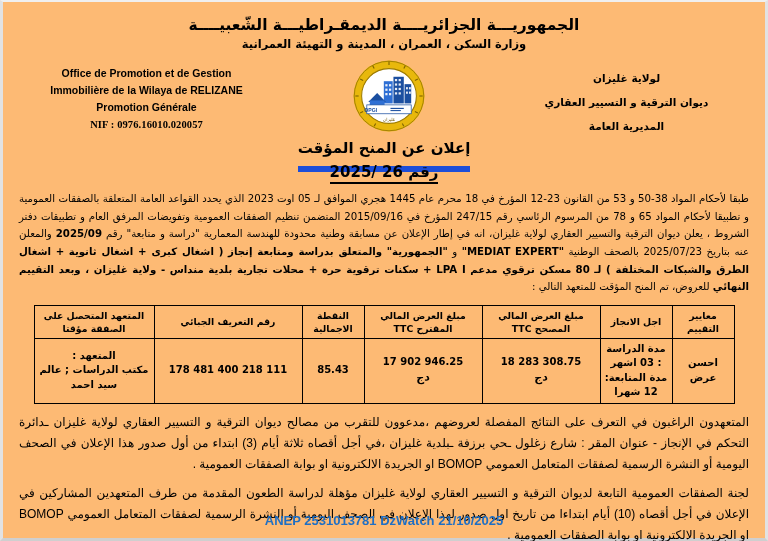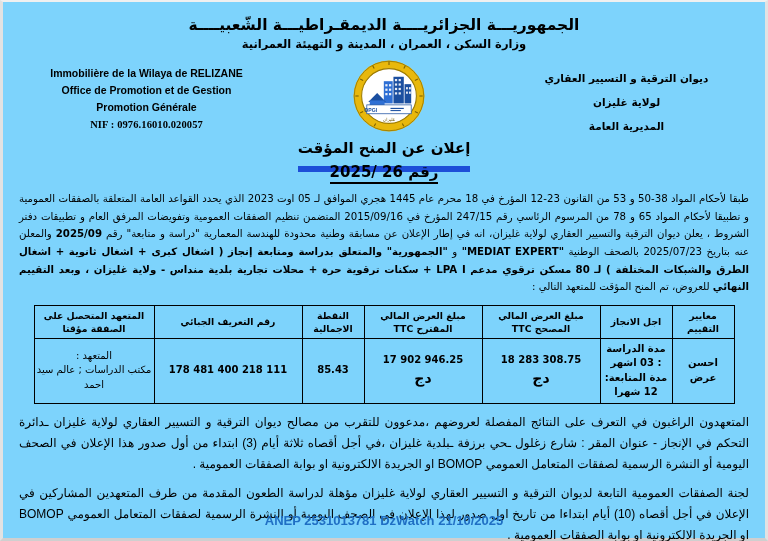--- a/index.html
+++ b/index.html
@@ -13,21 +13,21 @@
     height: 541px;
     overflow: hidden;
     font-family: "Liberation Sans", "DejaVu Sans", sans-serif;
   }
 
   .page {
     position: relative;
     box-sizing: border-box;
     width: 768px;
     height: 541px;
-    background: #7dd3fc;
+    background: #fdba74;
     border-left: 3px solid #e2e2e2;
     border-right: 3px solid #e2e2e2;
     border-top: 2px solid #f0f0f0;
     border-bottom: 3px solid #cfcfcf;
     padding: 14px 16px 0 16px;
     color: #000;
   }
 
   
   .nat-title {
@@ -155,26 +155,26 @@
   table.offers td {
     font-size: 10px;
     height: 46px;
     line-height: 1.45;
   }
   td.num {
     font-weight: bold;
     font-size: 11px;
     direction: ltr;
   }
-  td.num .cur { display: block; font-size: 14px; font-weight: bold; }
+  td.num .cur { display: block; font-size: 11px; font-weight: bold; }
   td.score { font-weight: bold; font-size: 11px; direction: ltr; }
   td.nif   { font-weight: bold; font-size: 11px; direction: ltr; }
   td.delay { font-size: 9.4px; font-weight: bold; line-height: 1.4; }
   td.crit  { font-size: 10.5px; font-weight: bold; line-height: 1.5; }
-  td.holder { font-size: 9.6px; font-weight: normal; line-height: 1.6; }
+  td.holder { font-size: 9.6px; font-weight: bold; line-height: 1.6; }
 
   .col-crit   { width: 62px; }
   .col-delay  { width: 72px; }
   .col-corr   { width: 118px; }
   .col-prop   { width: 118px; }
   .col-score  { width: 62px; }
   .col-nif    { width: 148px; }
   .col-holder { width: 120px; }
 
   
@@ -212,22 +212,22 @@
 <body>
 
 <div class="page">
 
   <div class="nat-title">الجمهوريـــة الجزائريــــة الديمقـراطيـــة الشّعبيــــة</div>
   <div class="nat-sub">وزارة السكن ، العمران ، المدينة و التهيئة العمرانية</div>
 
   <div class="org-row">
 
     <div class="org-ar">
+      <div>لولاية غليزان</div>
       <div>ديوان الترقية و التسيير العقاري</div>
-      <div>لولاية غليزان</div>
       <div>المديرية العامة</div>
     </div>
 
     <div class="logo-wrap">
       <div class="logo">
         <svg viewBox="0 0 100 100" width="74" height="74" aria-hidden="true">
           <circle cx="50" cy="50" r="48" fill="#E8B80C"></circle>
           <circle cx="50" cy="50" r="47" fill="none" stroke="#9b7a03" stroke-width="1.2"></circle>
           <circle cx="50" cy="50" r="37" fill="#ffffff"></circle>
           <circle cx="50" cy="50" r="37" fill="none" stroke="#9b7a03" stroke-width="1.4"></circle>
@@ -278,22 +278,22 @@
           <g fill="#1B4FA0">
             <rect x="52" y="66" width="18" height="1.6"></rect>
             <rect x="52" y="69" width="14" height="1.4"></rect>
           </g>
           <text x="50" y="84" font-size="6" fill="#6d5500" text-anchor="middle" font-family="DejaVu Sans, sans-serif">غليزان</text>
         </svg>
       </div>
     </div>
 
     <div class="org-fr">
+      <div>Office de Promotion et de Gestion</div>
       <div>Immobilière de la Wilaya de RELIZANE</div>
-      <div>Office de Promotion et de Gestion</div>
       <div>Promotion Générale</div>
       <div class="nif">NIF : 0976.16010.020057</div>
     </div>
   </div>
 
   <div class="doc-title">
     <span>إعلان عن المنح المؤقت</span>
   </div>
   <div class="doc-num">
     <span>رقم 26 /2025</span>

